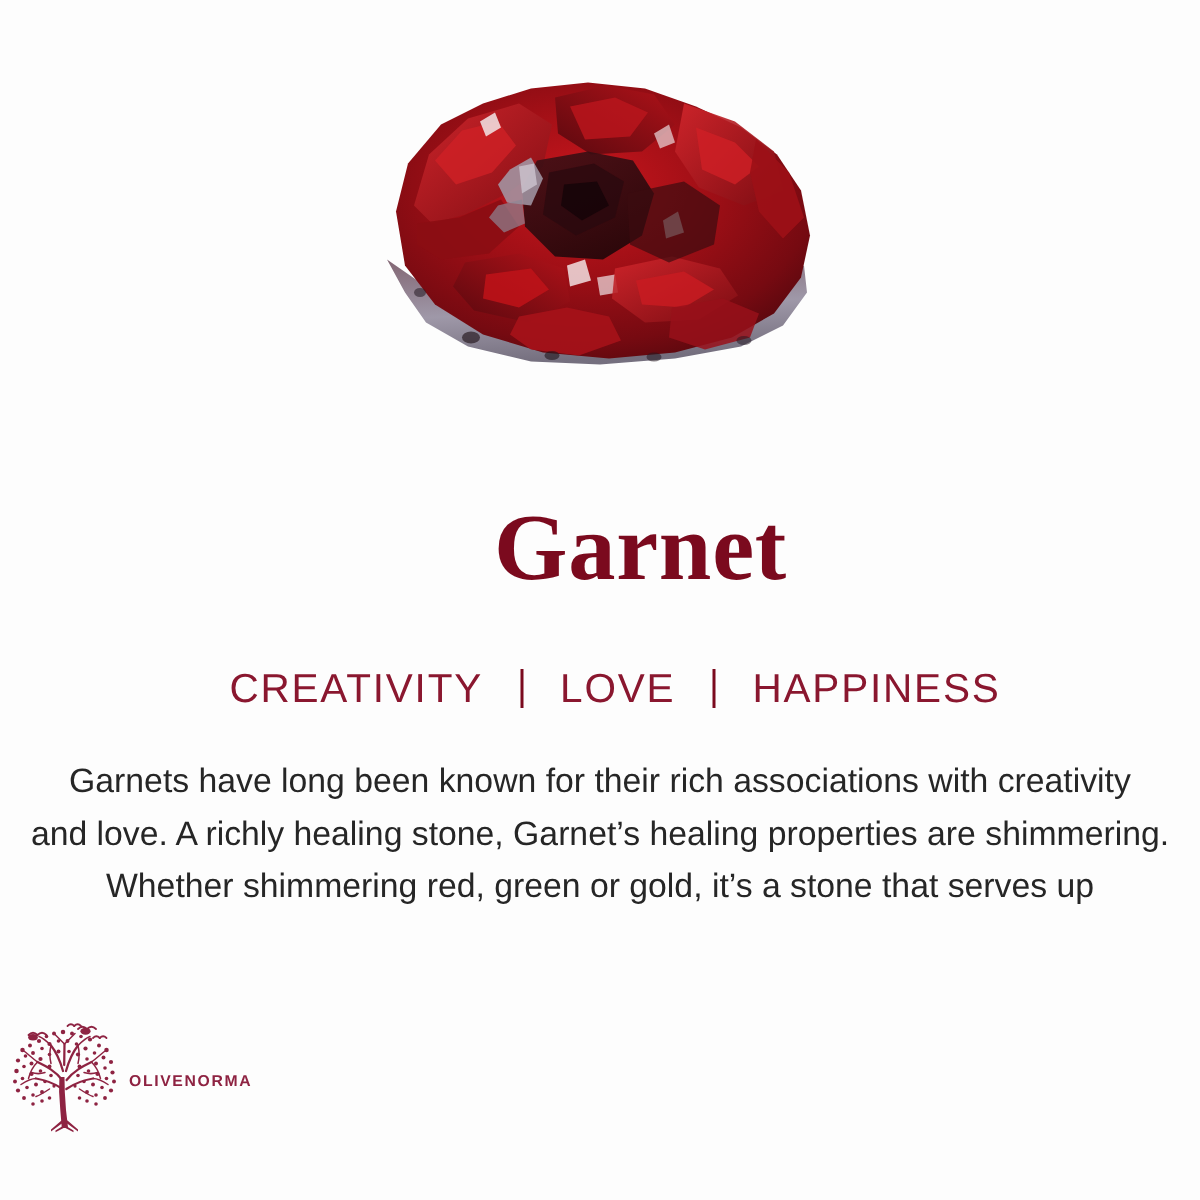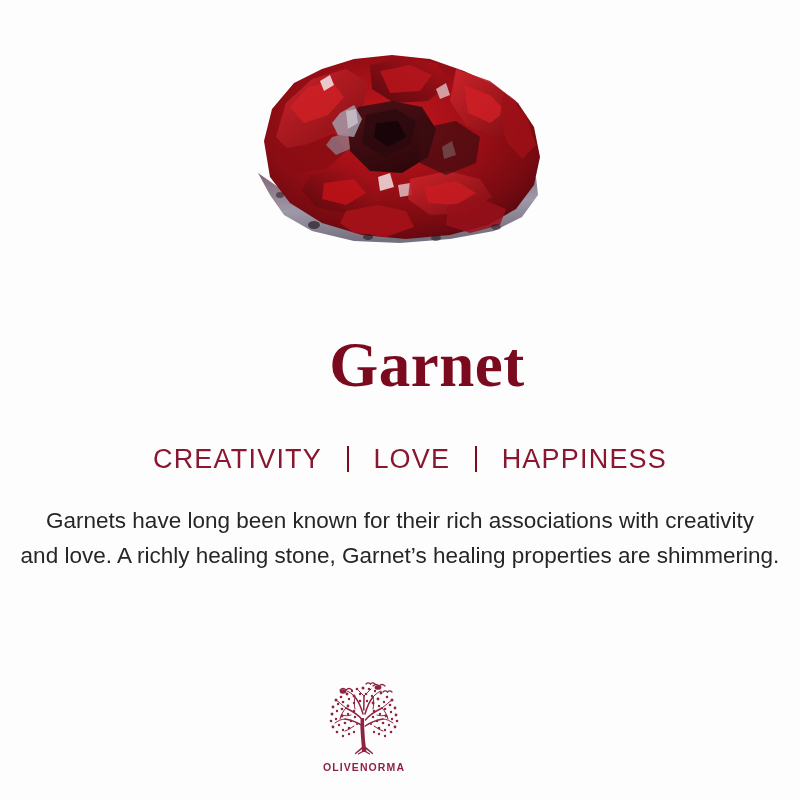--- a/index.html
+++ b/index.html
@@ -103,21 +103,21 @@
     white-space: nowrap;
   }
 
   
   .logo {
     position: absolute;
     left: 0;
     top: 680px;
     width: 728px;
     display: flex;
-    flex-direction: column;
+    flex-direction: row;
     align-items: center;
   }
   .logo-mark {
     display: block;
     width: 86px;
     height: 80px;
   }
   .logo-word {
     margin-top: 1px;
     font-family: "Liberation Sans", sans-serif;
@@ -216,20 +216,21 @@
     <span class="kw">CREATIVITY</span>
     <span class="sep"></span>
     <span class="kw">LOVE</span>
     <span class="sep"></span>
     <span class="kw">HAPPINESS</span>
   </div>
 
   <div class="body-copy">
     <span class="ln">Garnets have long been known for their rich associations with creativity</span>
     <span class="ln">and love. A richly healing stone, Garnet’s healing properties are shimmering.</span>
+    <span class="ln">Whether shimmering red, green or gold, it’s a stone that serves up</span>
   </div>
 
   <div class="logo">
     <svg class="logo-mark" viewBox="0 0 86 80">
       <g fill="#8e2342" stroke="#8e2342">
 
         <path d="M41.2 72 L40.2 60 L39.4 48 L39.6 38 L43.0 38 L43.2 48 L44.0 60 L45.4 72 Z" stroke-width="0"></path>
         <path d="M34 73 L41 67 L45 67 L52 73 L52 74.4 L45 69.2 L41 69.2 L34 74.4 Z" stroke-width="0"></path>
         <path d="M37 73.6 L43 70 L49 73.6 L49 74.8 L43 71.6 L37 74.8 Z" stroke-width="0"></path>
 

